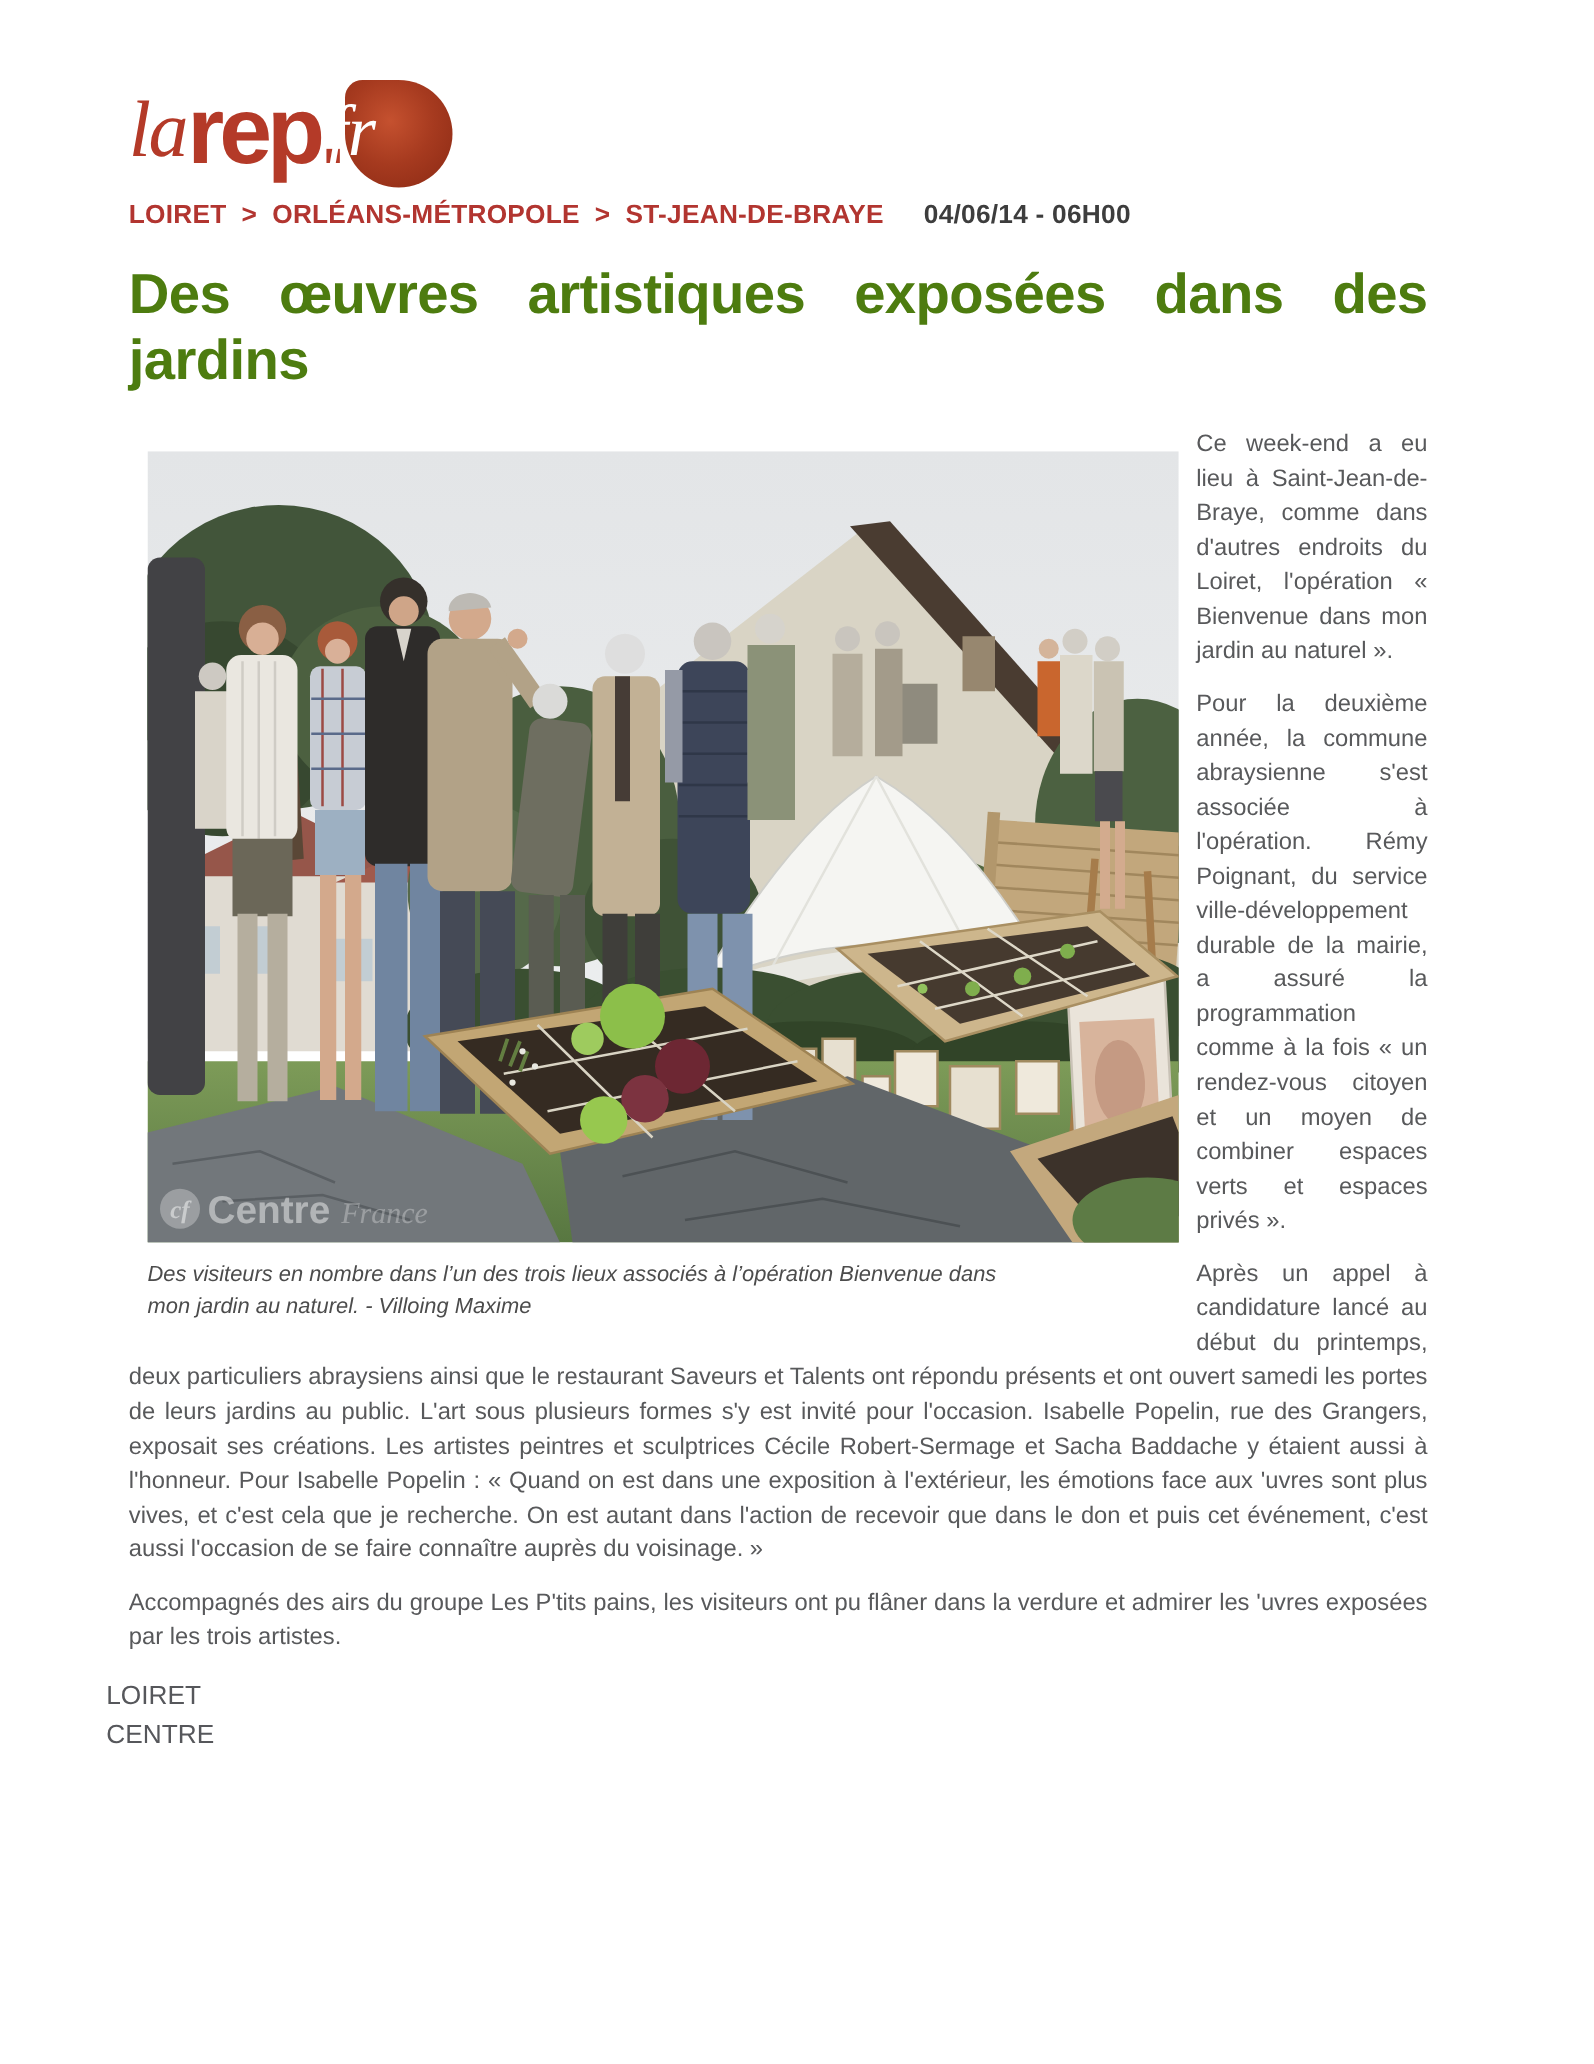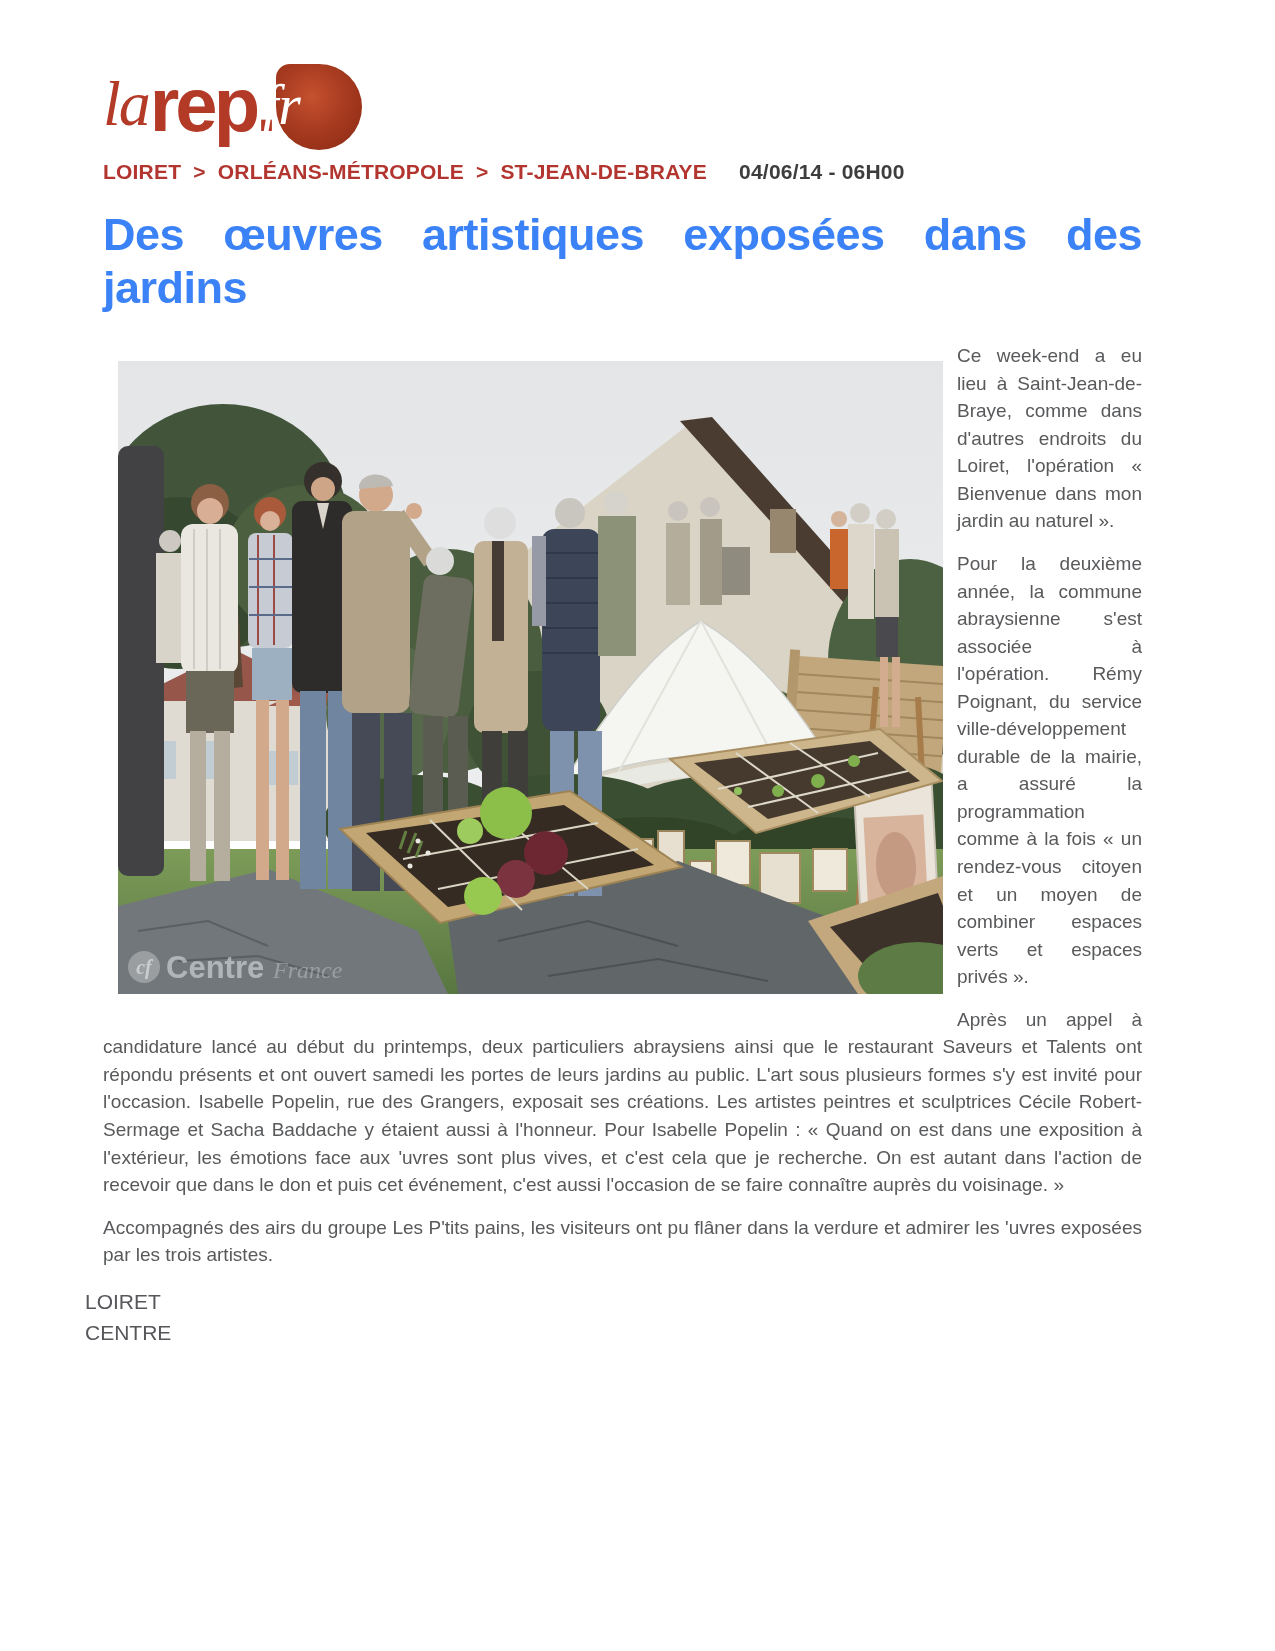--- a/index.html
+++ b/index.html
@@ -34,21 +34,21 @@
 
   
   .breadcrumb-row { margin-top:10px; font-size:21px; font-weight:bold; letter-spacing:0.2px; }
   .crumb { color:#b23530; text-decoration:none; cursor:pointer; }
   .crumb-sep { color:#b23530; margin:0 6px; }
   .bc-date { color:#3d3d3d; margin-left:26px; }
 
   
   h1.headline {
     margin:24px 0 28px 0; font-size:45px; line-height:1.18;
-    color:#3b82f6; font-weight:bold; text-align:justify; letter-spacing:-0.5px;
+    color:#4d7c0f; font-weight:bold; text-align:justify; letter-spacing:-0.5px;
   }
 
   
   .article { font-size:19px; line-height:1.45; color:#58595b; }
   .article::after { content:""; display:block; clear:both; }
   .article p { margin:0 0 15px 0; text-align:justify; }
   figure.photo-figure { float:left; width:825px; margin:4px 29px 6px 0; padding:15px; }
   figure.photo-figure svg { display:block; }
   figcaption.photo-caption {
     font-style:italic; font-size:17.5px; color:#4c4c4c;
@@ -274,20 +274,21 @@
           <ellipse cx="800" cy="615" rx="60" ry="34" fill="#5d7b45"></ellipse>
         </g>
 
         <g opacity="0.9">
           <circle cx="26" cy="606" r="16" fill="#ffffff" opacity="0.32"></circle>
           <text x="26" y="613" text-anchor="middle" font-family="Liberation Serif, serif" font-style="italic" font-weight="bold" font-size="20" fill="#ffffff" opacity="0.55">cf</text>
           <text x="48" y="617" font-family="Liberation Sans, sans-serif" font-weight="bold" font-size="31" fill="#ffffff" opacity="0.5">Centre</text>
           <text x="155" y="617" font-family="Liberation Serif, serif" font-style="italic" font-size="24" fill="#ffffff" opacity="0.32">France</text>
         </g>
       </svg>
+      <figcaption class="photo-caption">Des visiteurs en nombre dans l’un des trois lieux associés à l’opération Bienvenue dans mon jardin au naturel. - Villoing Maxime</figcaption>
     </figure>
 
     <p>Ce week-end a eu lieu à Saint-Jean-de-Braye, comme dans d'autres endroits du Loiret, l'opération « Bienvenue dans mon jardin au naturel ».</p>
     <p>Pour la deuxième année, la commune abraysienne s'est associée à l'opération. Rémy Poignant, du service ville-développement durable de la mairie, a assuré la programmation comme à la fois « un rendez-vous citoyen et un moyen de combiner espaces verts et espaces privés ».</p>
     <p>Après un appel à candidature lancé au début du printemps, deux particuliers abraysiens ainsi que le restaurant Saveurs et Talents ont répondu présents et ont ouvert samedi les portes de leurs jardins au public. L'art sous plusieurs formes s'y est invité pour l'occasion. Isabelle Popelin, rue des Grangers, exposait ses créations. Les artistes peintres et sculptrices Cécile Robert-Sermage et Sacha Baddache y étaient aussi à l'honneur. Pour Isabelle Popelin : « Quand on est dans une exposition à l'extérieur, les émotions face aux 'uvres sont plus vives, et c'est cela que je recherche. On est autant dans l'action de recevoir que dans le don et puis cet événement, c'est aussi l'occasion de se faire connaître auprès du voisinage. »</p>
     <p>Accompagnés des airs du groupe Les P'tits pains, les visiteurs ont pu flâner dans la verdure et admirer les 'uvres exposées par les trois artistes.</p>
   </div>
 
   <div class="footer-block">
     <div>LOIRET</div>

